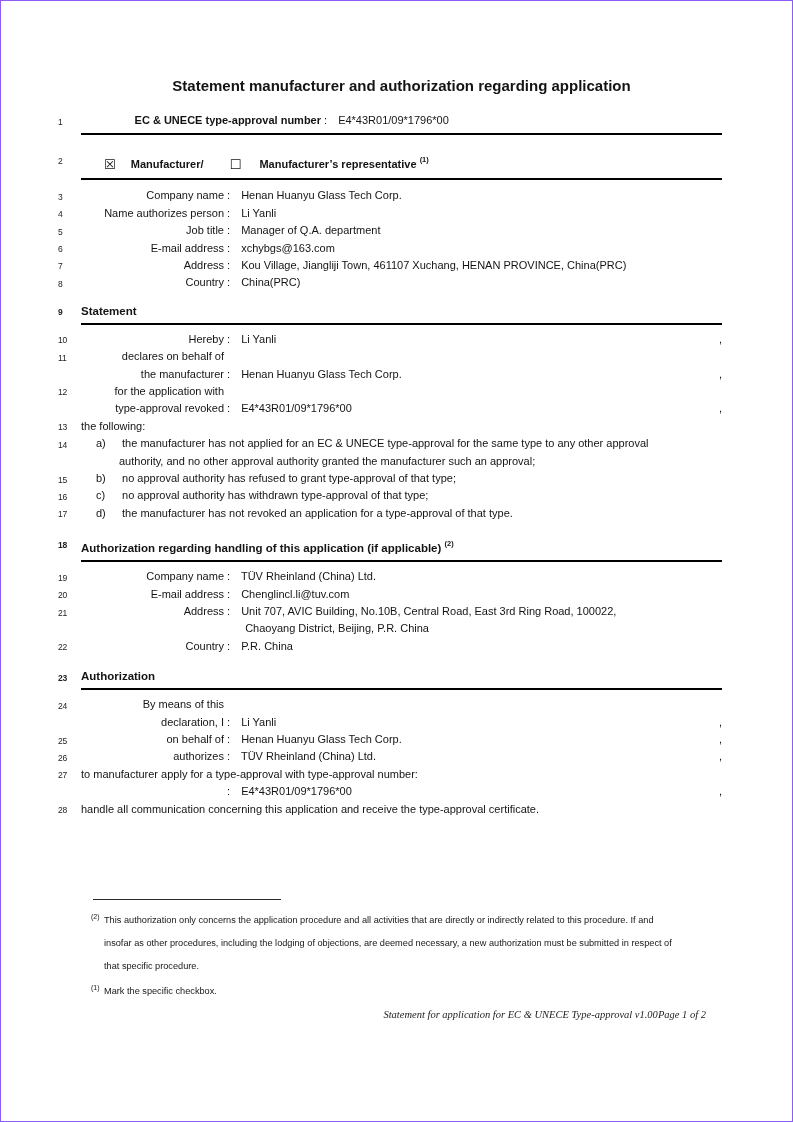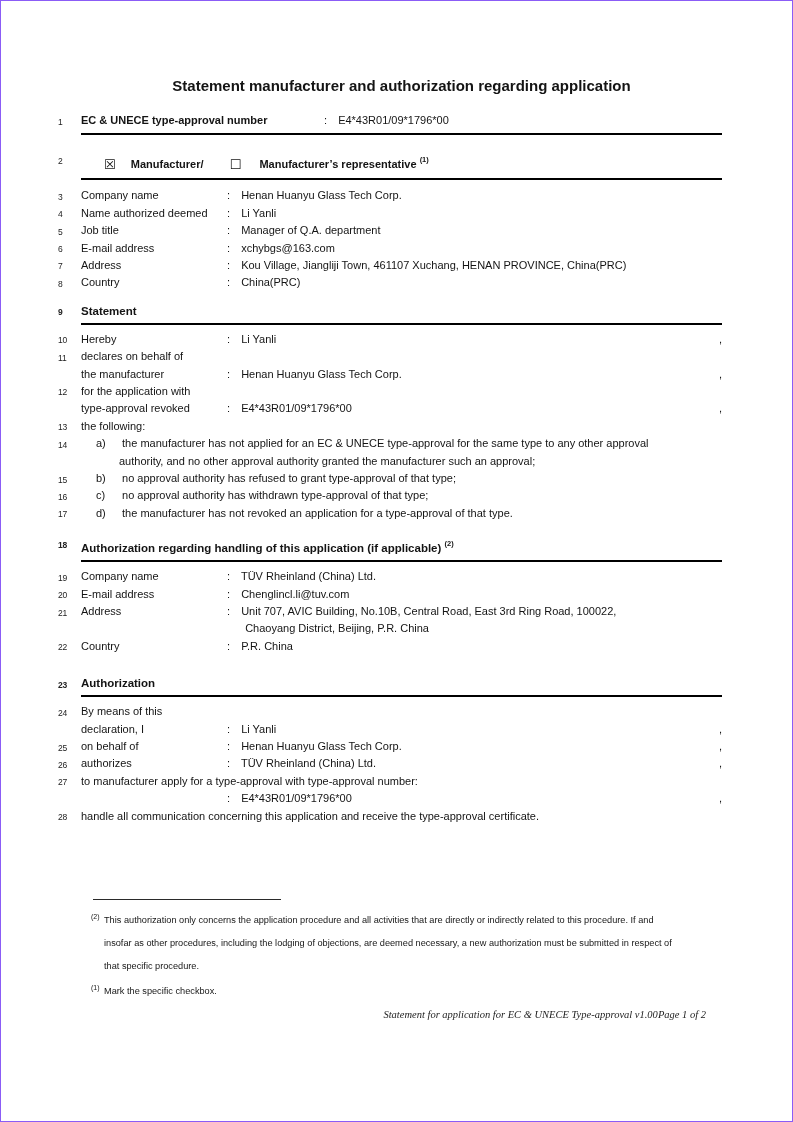--- a/index.html
+++ b/index.html
@@ -5,21 +5,21 @@
   html,body{margin:0;padding:0;background:#e8e8e8;}
   .page{
     width:791px;height:1120px;background:#ffffff;border:1px solid #8b5cf6;
     position:relative;font-family:"Liberation Sans","DejaVu Sans",sans-serif;
     color:#141414;overflow:hidden;
   }
   .content{margin:0 70px 0 80px;padding-top:76px;}
   .doc-title{font-size:15px;font-weight:bold;text-align:center;line-height:18px;margin:0;}
   .row{position:relative;font-size:11px;line-height:17.4px;white-space:nowrap;}
   .num{position:absolute;left:-23px;top:1.5px;font-size:8.5px;color:#222;letter-spacing:-0.2px;}
-  .lbl{display:inline-block;width:143px;vertical-align:top;}
+  .lbl{display:inline-block;width:143px;vertical-align:top;text-align:right;}
   .colon{display:inline-block;width:11px;}
   .colon-gap{display:inline-block;width:15px;}
   .comma{position:absolute;right:0;top:0;}
   .row1{margin-top:17px;padding-bottom:4px;border-bottom:2.5px solid #000;}
   .row1 .lbl{width:240px;font-weight:bold;}
   .row2{margin-top:16px;padding-bottom:4.5px;border-bottom:2.5px solid #000;padding-left:23px;}
   .cb{font-family:"DejaVu Sans",sans-serif;font-size:13px;vertical-align:-1px;}
   .cb-label{font-weight:bold;}
   .gap1{display:inline-block;width:9px;}
   .gap2{display:inline-block;width:20px;}
@@ -72,21 +72,21 @@
 
     <div class="block-fields">
       <div class="row">
         <span class="num">3</span>
         <span class="lbl">Company name</span>
         <span class="colon">:</span>
         <span class="val">Henan Huanyu Glass Tech Corp.</span>
       </div>
       <div class="row">
         <span class="num">4</span>
-        <span class="lbl">Name authorized deemed</span>
+        <span class="lbl">Name authorizes person</span>
         <span class="colon">:</span>
         <span class="val">Li Yanli</span>
       </div>
       <div class="row">
         <span class="num">5</span>
         <span class="lbl">Job title</span>
         <span class="colon">:</span>
         <span class="val">Manager of Q.A. department</span>
       </div>
       <div class="row">
@@ -203,21 +203,21 @@
         <span class="val">Chaoyang District, Beijing, P.R. China</span>
       </div>
       <div class="row">
         <span class="num">22</span>
         <span class="lbl">Country</span>
         <span class="colon">:</span>
         <span class="val">P.R. China</span>
       </div>
     </div>
 
-    <div class="row sec-head" style="margin-top:20px;">
+    <div class="row sec-head" style="margin-top:13px;">
       <span class="num">23</span>
       <span>Authorization</span>
     </div>
 
     <div class="block-stmt" style="">
       <div class="row">
         <span class="num">24</span>
         <span class="lbl">By means of this</span>
       </div>
       <div class="row">

